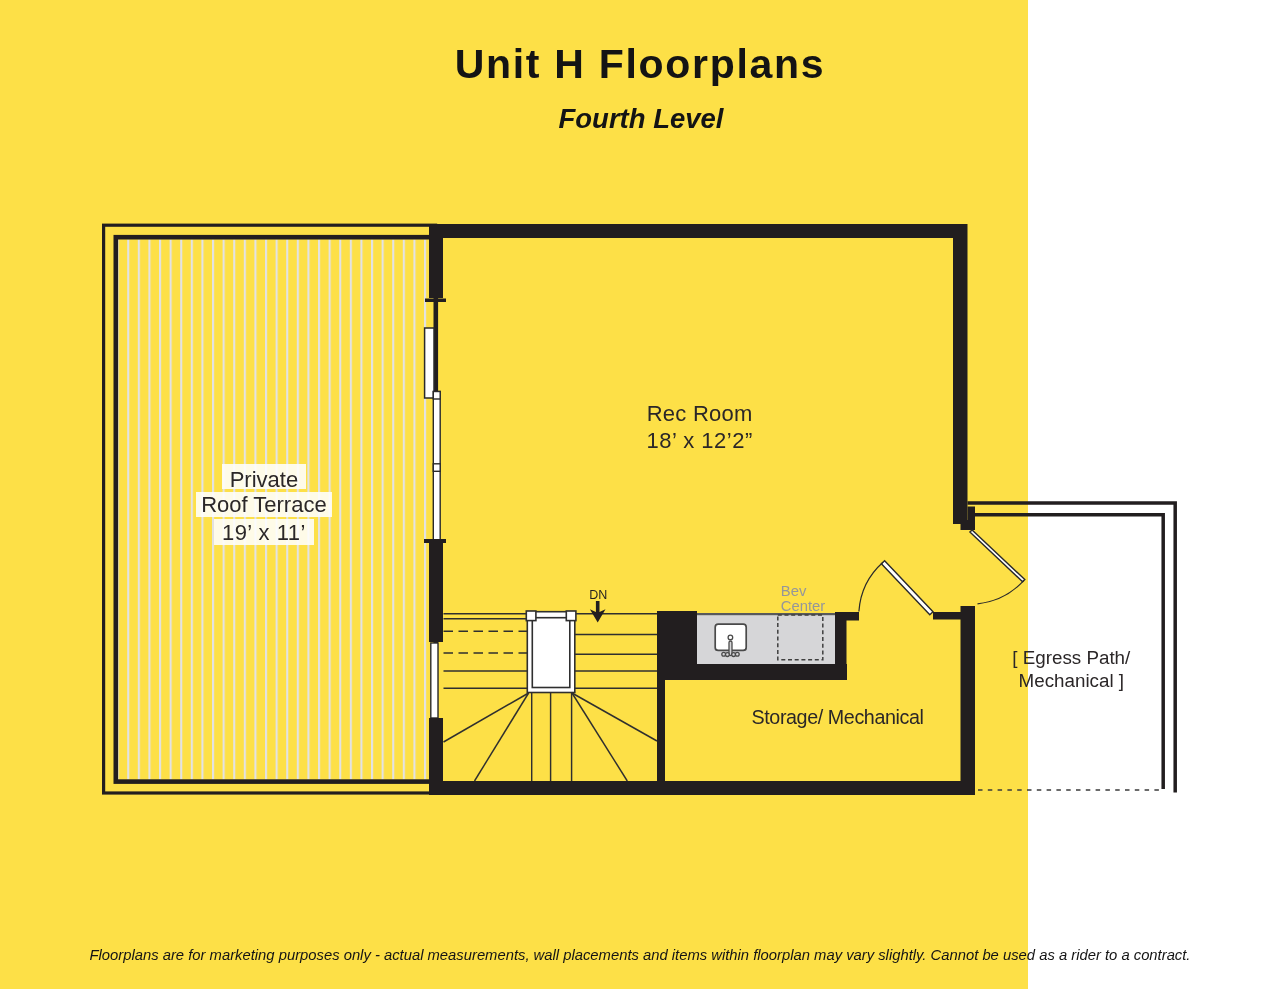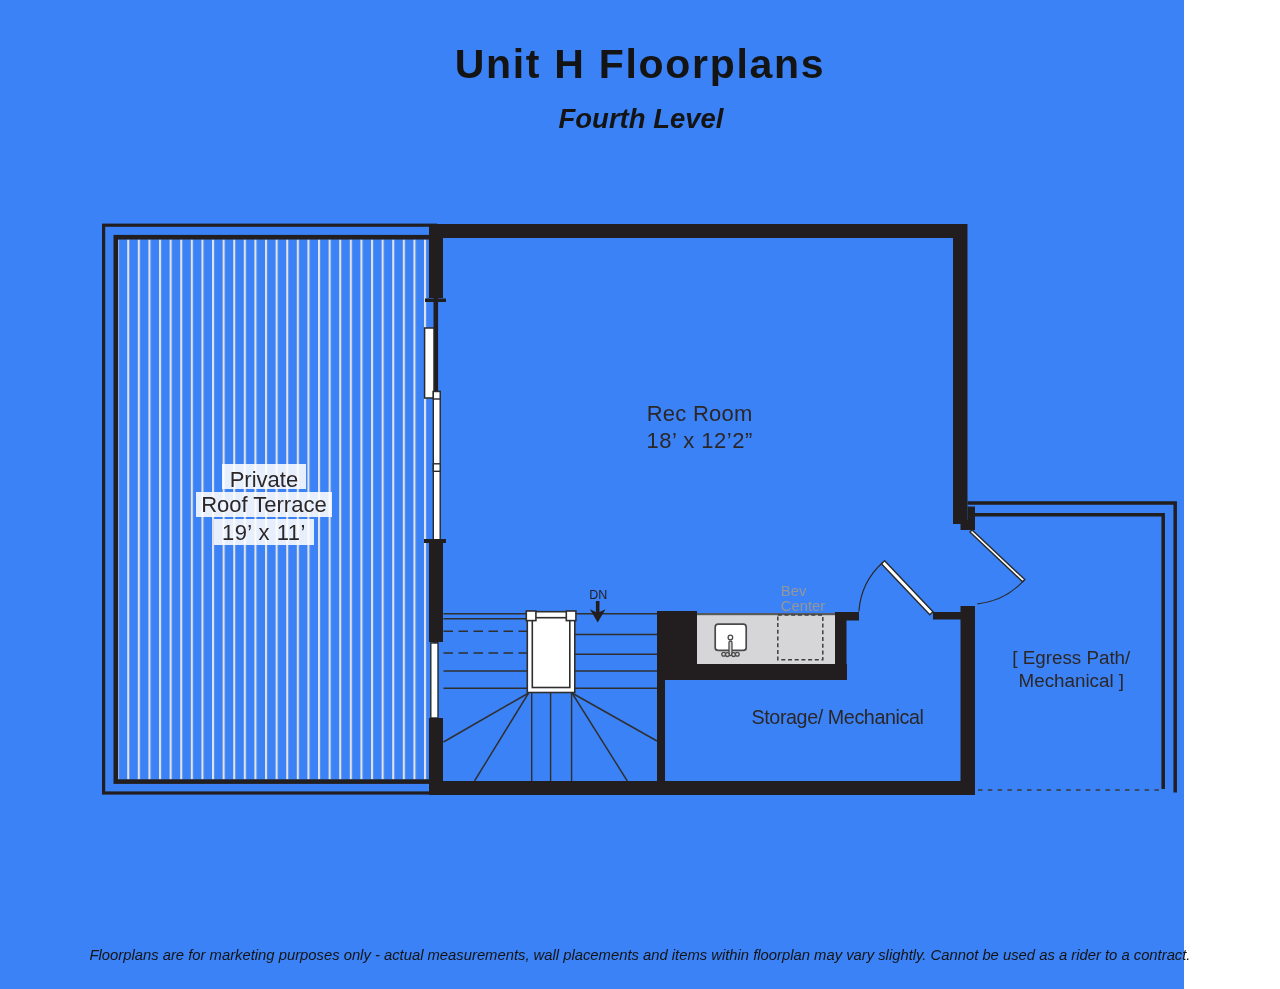--- a/index.html
+++ b/index.html
@@ -1,16 +1,16 @@
 <!DOCTYPE html>
 <html><head>
 <meta charset="utf-8">
 <style>
   html,body{margin:0;padding:0;background:#ffffff;}
-  #page{position:relative;width:1184px;height:989px;background:#3b82f6;font-family:"Liberation Sans",sans-serif;}
+  #page{position:relative;width:1028px;height:989px;background:#fde047;font-family:"Liberation Sans",sans-serif;}
   svg{position:absolute;left:0;top:0;}
   text{font-family:"Liberation Sans",sans-serif;}
 </style>
 </head>
 <body>
 <div id="page">
 <svg width="1280" height="989" viewBox="0 0 1280 989">
 <defs>
 <pattern id="hatch" width="10.6" height="12" patternUnits="userSpaceOnUse">
 <rect x="0" y="0" width="2.1" height="12" fill="#e2e2e4"></rect>

